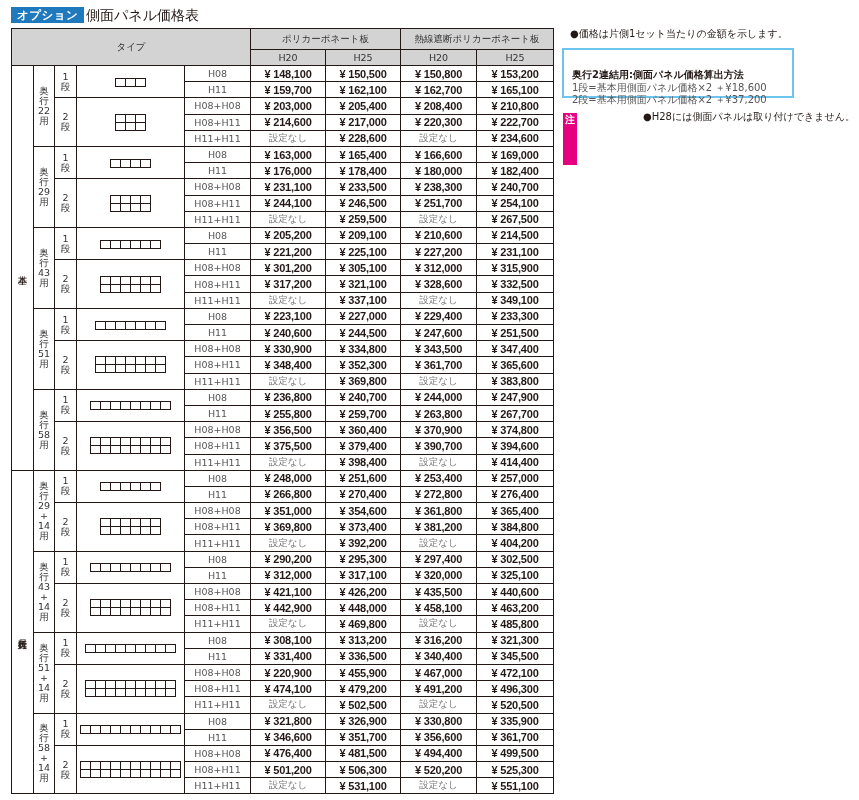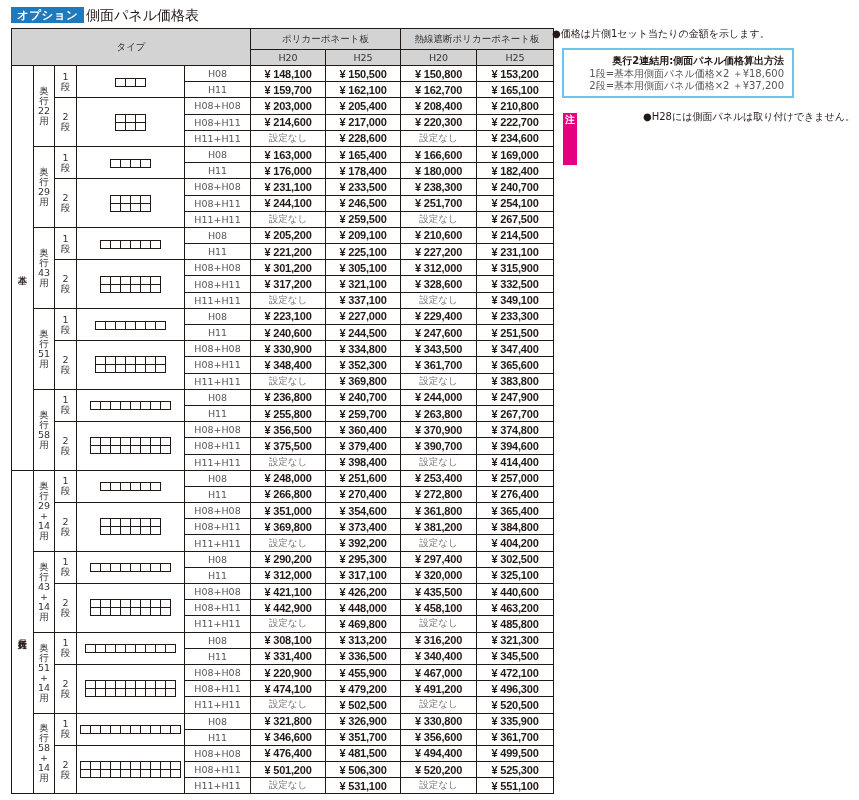--- a/index.html
+++ b/index.html
@@ -26,23 +26,23 @@
   td.tier { font-size:9.5px; line-height:10px; vertical-align:middle; color:#333; }
   td.tier span { display:block; }
   td.diagram { vertical-align:middle; }
   td.hlab { font-size:9.5px; color:#555; }
   td.price-v { font-weight:bold; font-size:11px; color:#231815; font-family:"Liberation Sans", "DejaVu Sans", sans-serif; letter-spacing:-0.2px; }
   td.none-v { font-size:9.5px; color:#777; }
 
   .panels { display:inline-grid; border:1px solid #231815; border-right:none; border-bottom:none; vertical-align:middle; }
   .panels i { display:block; width:9px; height:7px; border-right:1px solid #231815; border-bottom:1px solid #231815; box-sizing:border-box; width:10px; height:8px; }
 
-  .note1 { position:absolute; left:552px; top:27px; font-size:10px; color:#231815; }
+  .note1 { position:absolute; left:570px; top:27px; font-size:10px; color:#231815; }
   .calc-box { position:absolute; left:562px; top:48px; width:232px; height:50px;
-              border:2px solid #6dc4ec; padding:5px 8px; box-sizing:border-box; font-size:10px; line-height:12.5px;text-align:right; }
+              border:2px solid #6dc4ec; padding:19px 8px; box-sizing:border-box; font-size:10px; line-height:12.5px; }
   .calc-box .calc-title { font-weight:bold; color:#231815; }
   .calc-box .calc-line { color:#555; }
   .caution-tag { position:absolute; left:563px; top:113px; width:14px; height:52px; background:#e4007f;
                  color:#fff; font-size:10px; font-weight:bold; text-align:center; line-height:14px; }
   .caution-list { position:absolute; left:580px; top:111px; width:275px; font-size:10px; line-height:12.5px; color:#231815; }
   .caution-list div { text-indent:-10px; padding-left:10px;text-align:right; }
 </style>
 </head>
 <body>
 

